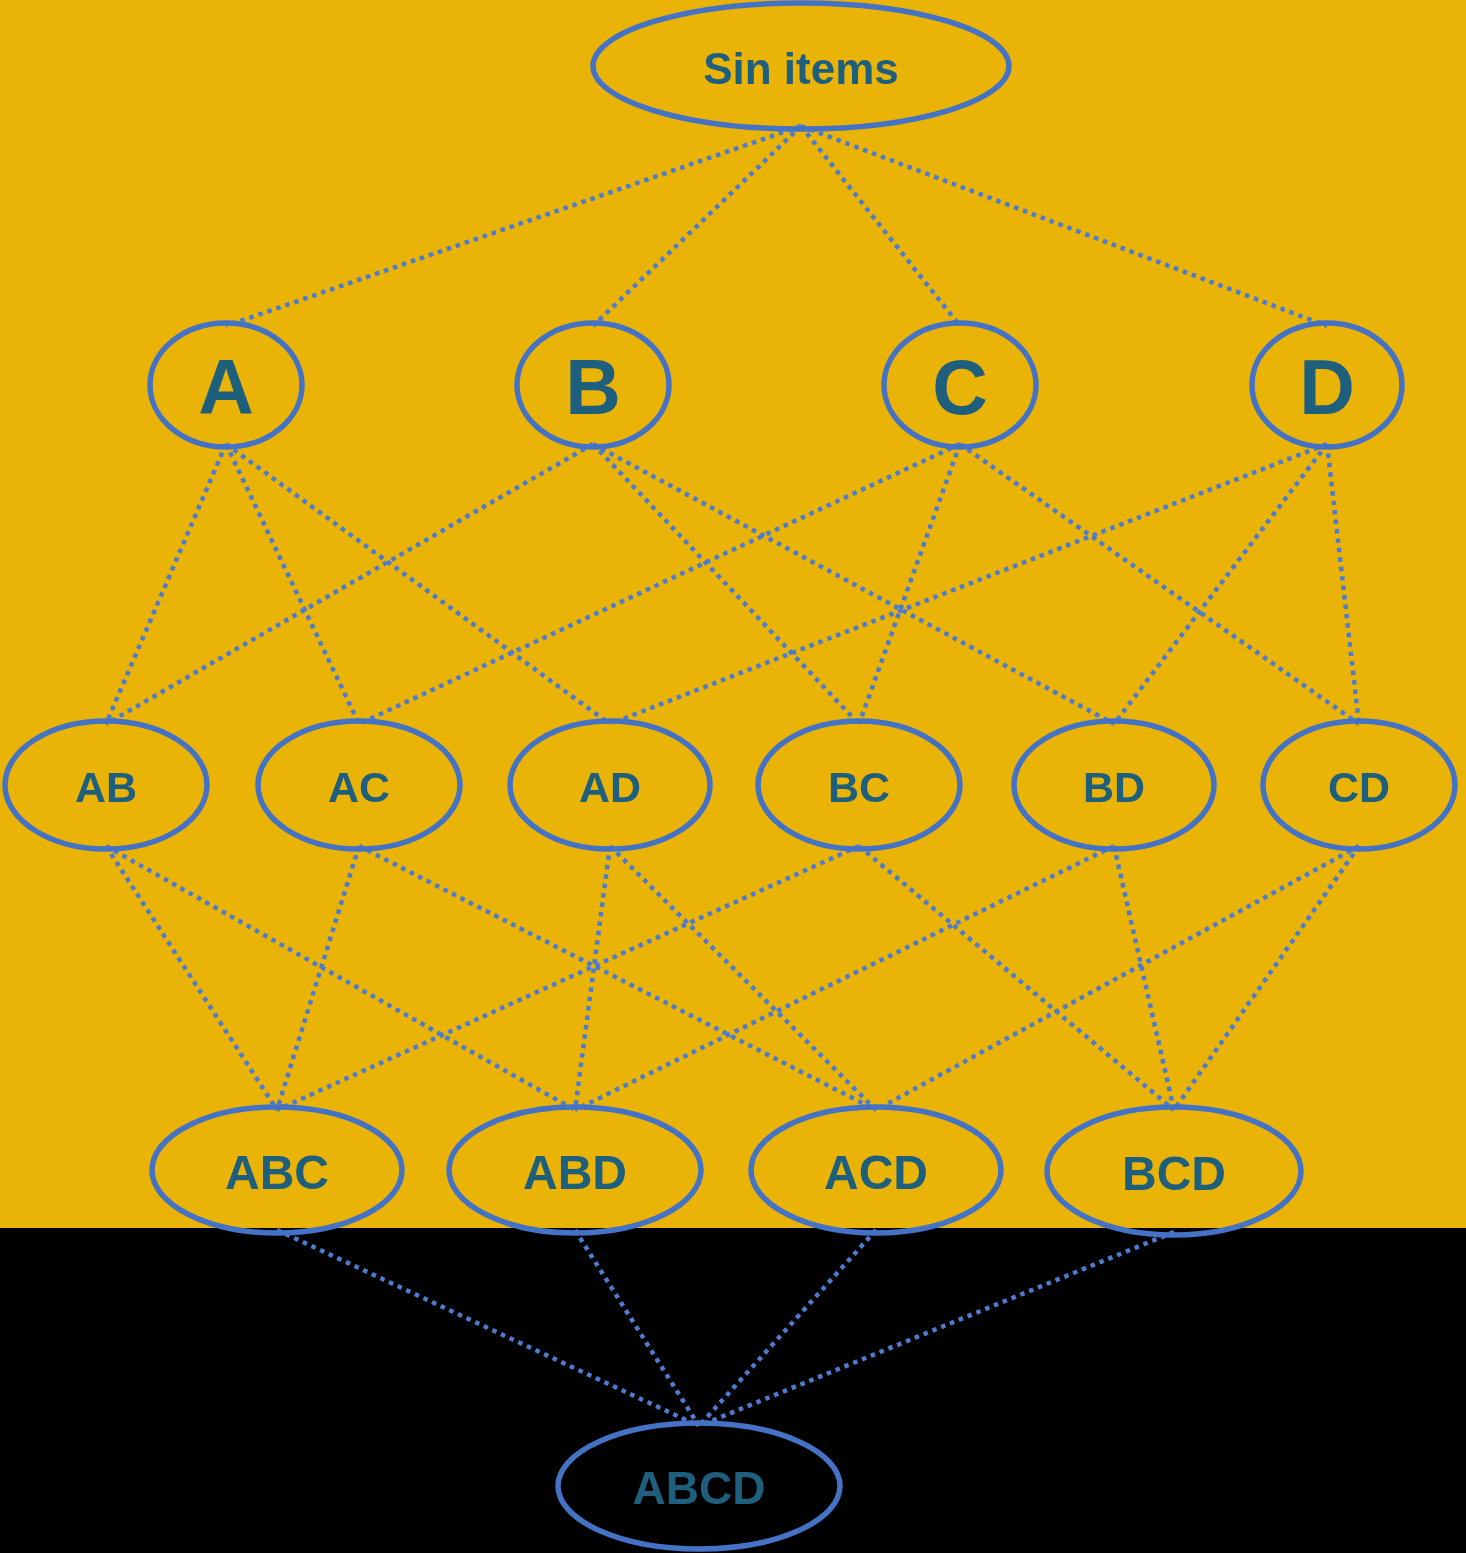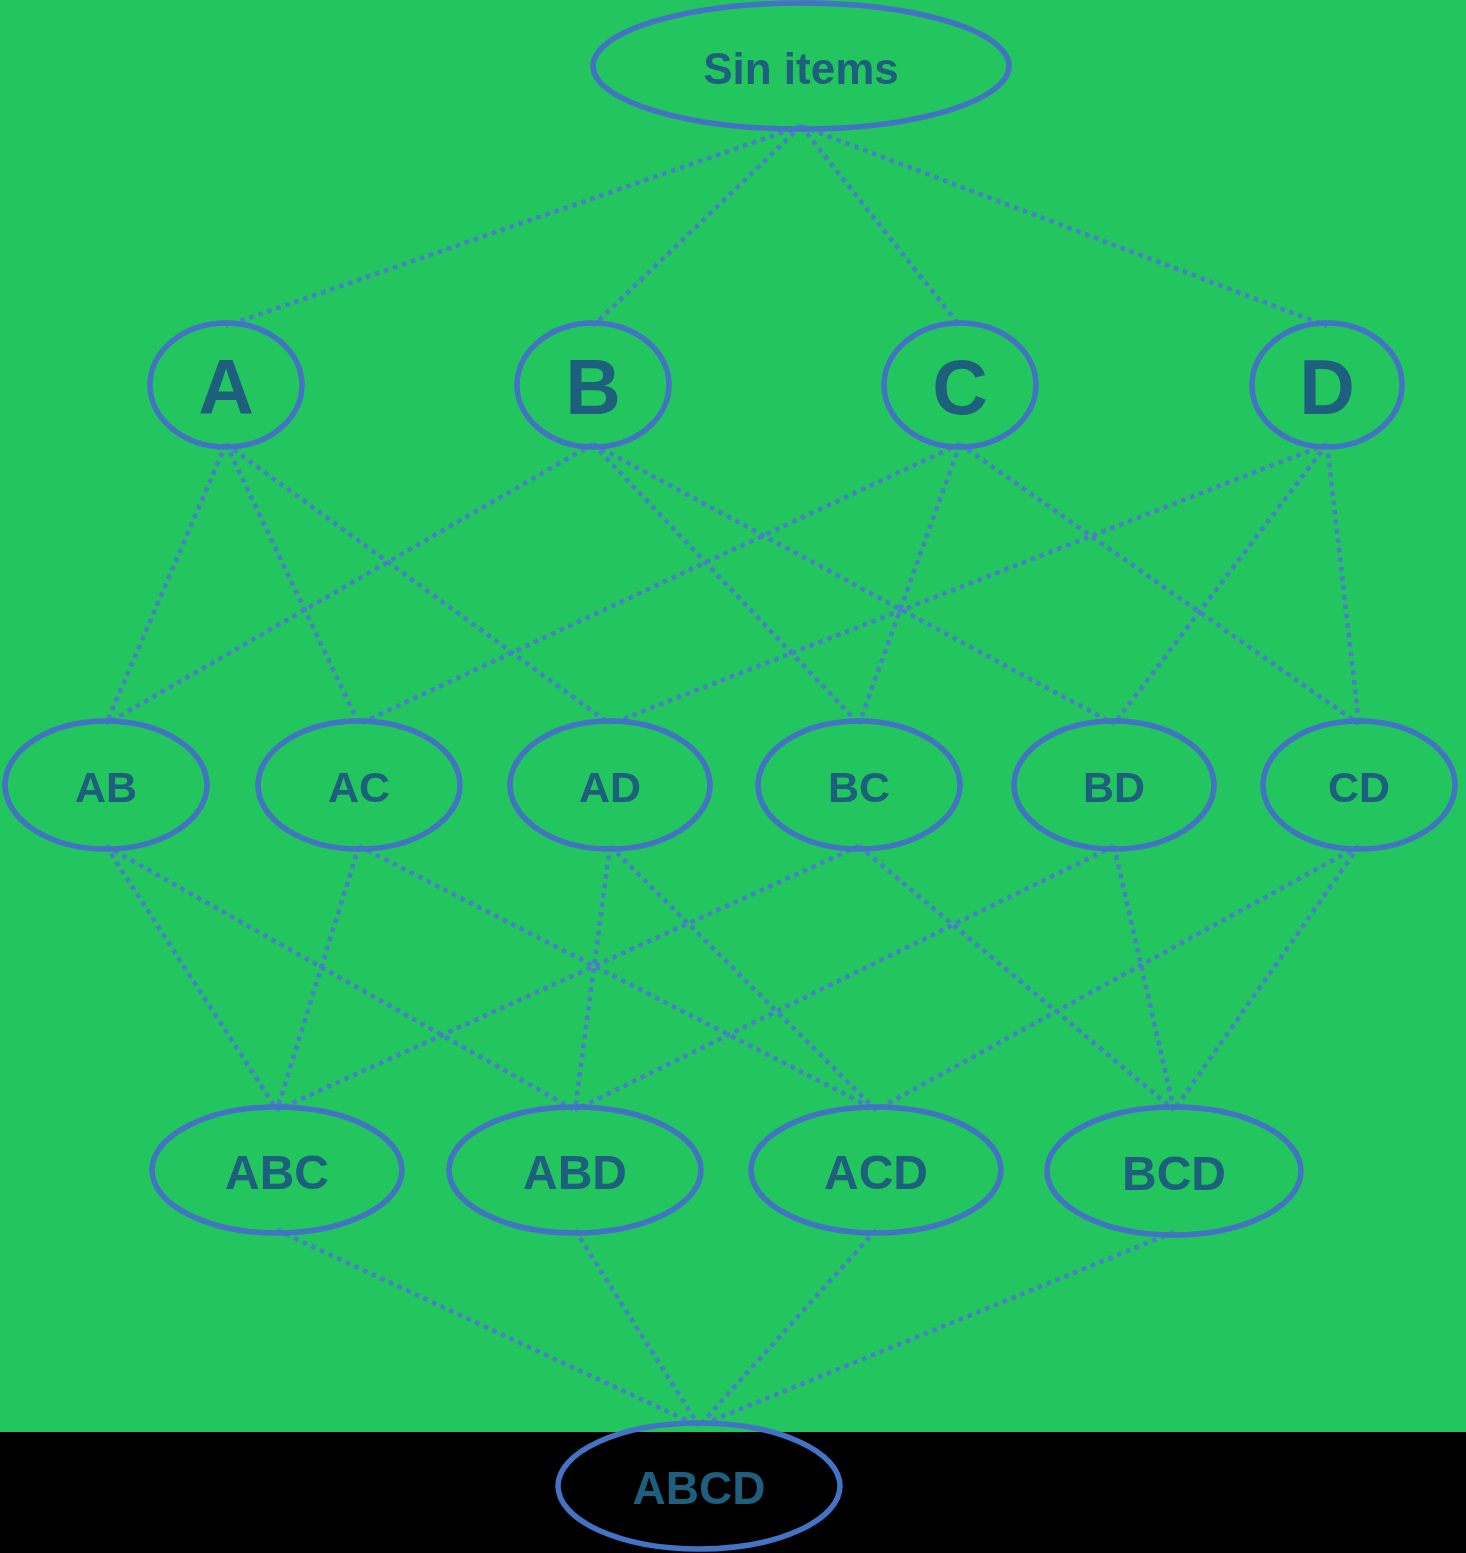--- a/index.html
+++ b/index.html
@@ -9,22 +9,22 @@
   }
   body {
     width: 1466px;
     height: 1553px;
     overflow: hidden;
     font-family: "Liberation Sans", sans-serif;
   }
   .diagram-wrap {
     position: relative;
     width: 1466px;
-    height: 1432px;
-    background: #22c55e;
+    height: 1228px;
+    background: #eab308;
   }
   svg text {
     font-family: "Liberation Sans", "DejaVu Sans", sans-serif;
     font-weight: 700;
   }
 </style>
 </head>
 <body>
 
 <div class="diagram-wrap">

